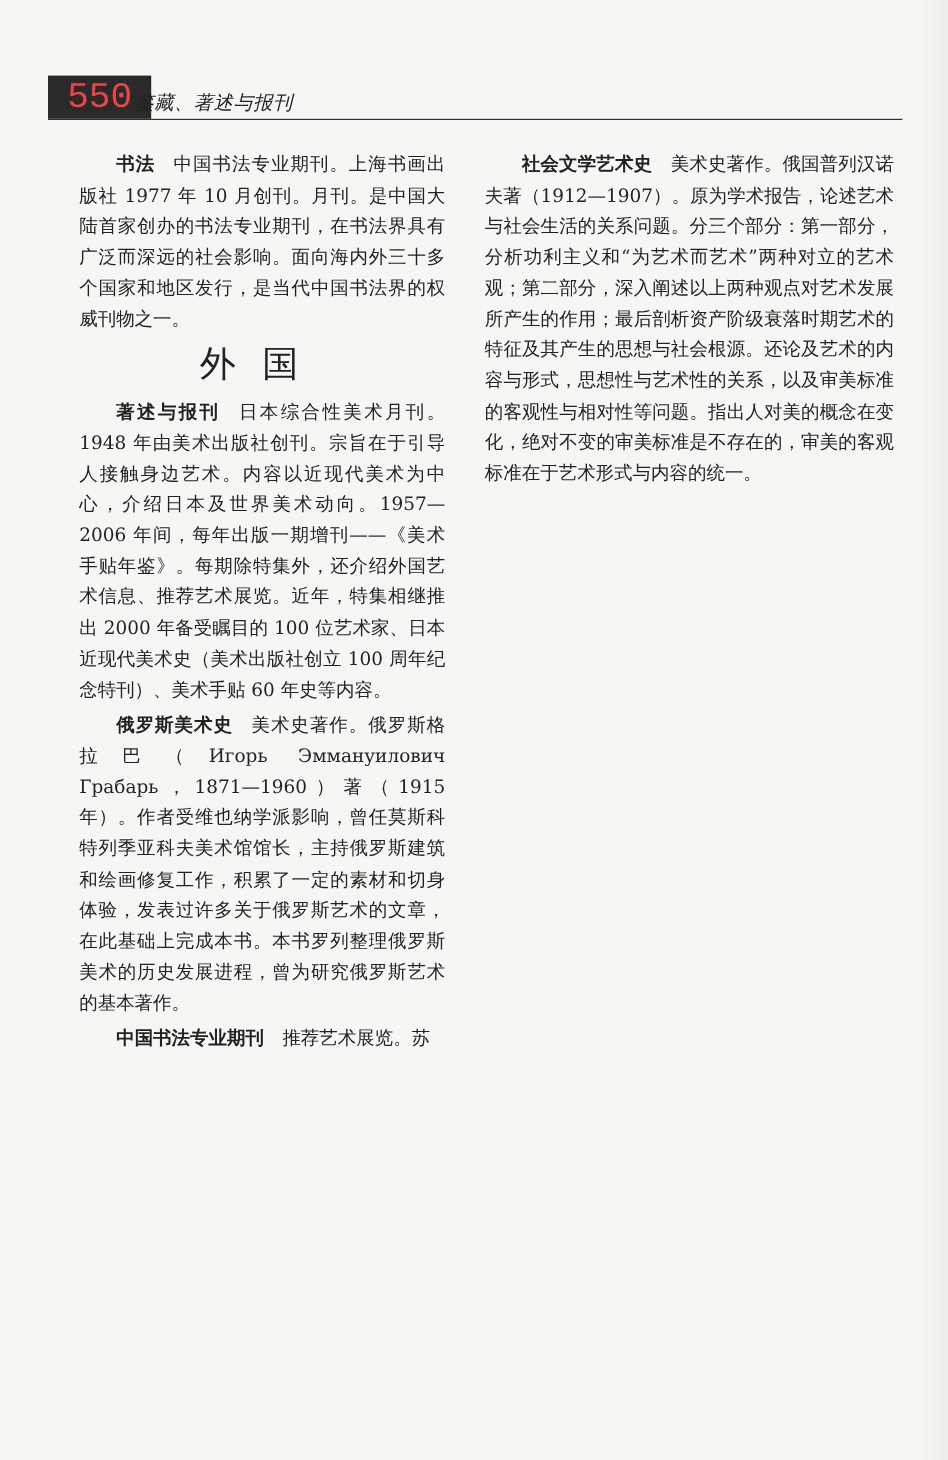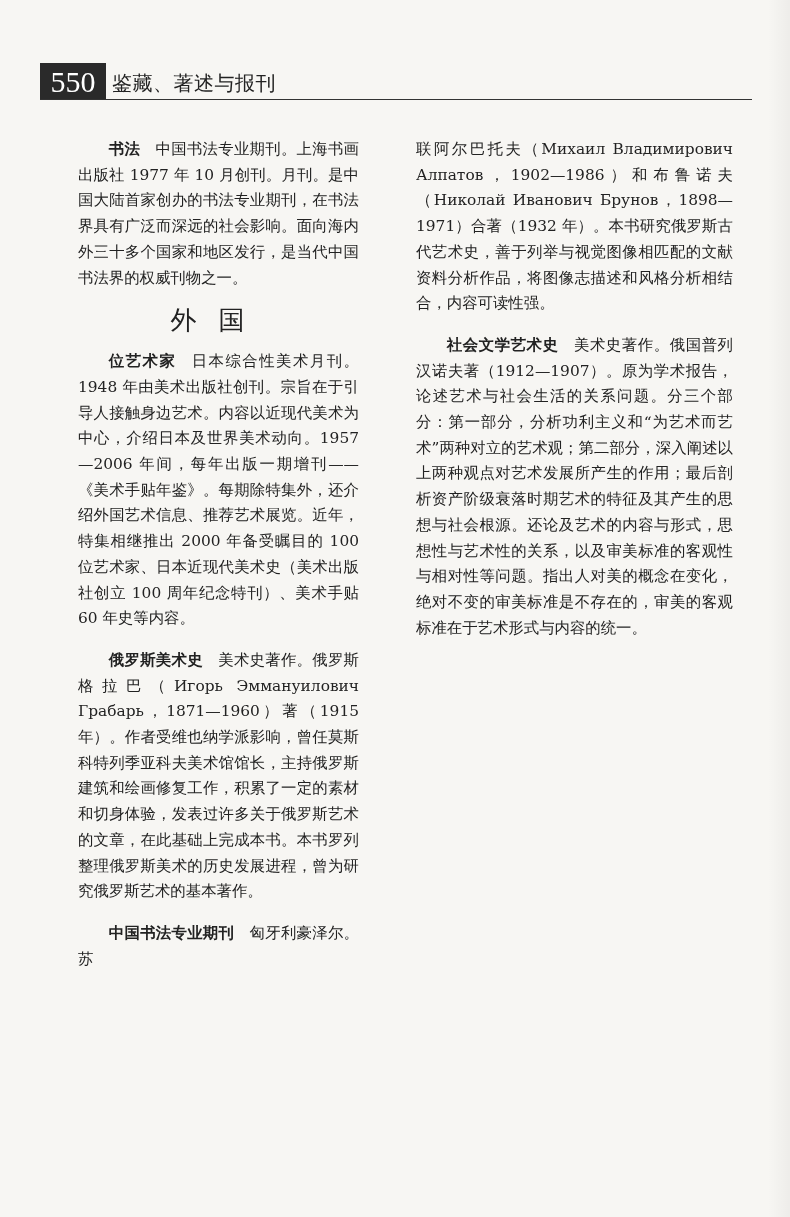--- a/index.html
+++ b/index.html
@@ -8,45 +8,45 @@
     background: #f7f6f3;
     font-family: "DejaVu Serif", "Liberation Serif", serif;
     color: #222;
     position: relative;
   }
   .page-header {
     position: absolute; left: 40px; top: 63px; width: 712px; height: 36px;
     border-bottom: 1.5px solid #333;
   }
   .page-num {
-    position: absolute; left: 0; top: 0; width: 66px; height: 36px;
-    background: #2a2a2a; color: #ffffff;
-    font-family: Liberation Serif, serif;
+    position: absolute; left: 0; top: 0; width: 86px; height: 36px;
+    background: #2a2a2a; color: #ef4444;
+    font-family: Liberation Mono, monospace;
     font-size: 30px; line-height: 38px; text-align: center;
   }
   .running-title {
     position: absolute; left: 72px; bottom: 2px;
     font-family: "DejaVu Sans", sans-serif;
-    font-size: 20px; letter-spacing: 0.5px; color: #222;
+    font-size: 16px; letter-spacing: 0.5px; color: #222; font-style: italic;
   }
   .col {
     position: absolute; top: 121px;
     font-size: 15.4px; line-height: 25.7px;
     text-align: justify;
   }
   .col-left { left: 62px; width: 313px; }
   .col-right { left: 400px; width: 349px; }
-  .entry { margin: 16px; text-indent: 2em; }
+  .entry { margin: 4px; text-indent: 2em; }
   .entry.cont { text-indent: 0; }
   .term {
     font-family: "DejaVu Sans", sans-serif; font-weight: bold;
     margin-right: 1em;
   }
   .section-heading {
-    text-align: center; font-size: 26px; letter-spacing: 22px;
+    text-align: center; font-size: 30px; letter-spacing: 22px;
     line-height: 26px; margin: 12px 0 14px 0;
     font-family: "DejaVu Serif", serif;
   }
   .edge-shade {
     position: absolute; right: 0; top: 0; width: 22px; height: 1217px;
     background: linear-gradient(to right, rgba(0,0,0,0), rgba(0,0,0,0.04));
   }
 </style>
 </head>
 <body>
@@ -55,30 +55,29 @@
   <div class="page-num">550</div>
   <div class="running-title">鉴藏、著述与报刊</div>
 </div>
 
 <div class="col col-left">
   <p class="entry">
     <span class="term">书法</span><span>中国书法专业期刊。上海书画出版社 1977 年 10 月创刊。月刊。是中国大陆首家创办的书法专业期刊，在书法界具有广泛而深远的社会影响。面向海内外三十多个国家和地区发行，是当代中国书法界的权威刊物之一。</span>
   </p>
   <div class="section-heading">外国</div>
   <p class="entry">
-    <span class="term">位艺术家</span><span>日本综合性美术月刊。1948 年由美术出版社创刊。宗旨在于引导人接触身边艺术。内容以近现代美术为中心，介绍日本及世界美术动向。1957—2006 年间，每年出版一期增刊——《美术手贴年鉴》。每期除特集外，还介绍外国艺术信息、推荐艺术展览。近年，特集相继推出 2000 年备受瞩目的 100 位艺术家、日本近现代美术史（美术出版社创立 100 周年纪念特刊）、美术手贴 60 年史等内容。</span>
+    <span class="term">著述与报刊</span><span>日本综合性美术月刊。1948 年由美术出版社创刊。宗旨在于引导人接触身边艺术。内容以近现代美术为中心，介绍日本及世界美术动向。1957—2006 年间，每年出版一期增刊——《美术手贴年鉴》。每期除特集外，还介绍外国艺术信息、推荐艺术展览。近年，特集相继推出 2000 年备受瞩目的 100 位艺术家、日本近现代美术史（美术出版社创立 100 周年纪念特刊）、美术手贴 60 年史等内容。</span>
   </p>
   <p class="entry">
     <span class="term">俄罗斯美术史</span><span>美术史著作。俄罗斯格拉巴（Игорь Эммануилович Грабарь，1871—1960）著（1915 年）。作者受维也纳学派影响，曾任莫斯科特列季亚科夫美术馆馆长，主持俄罗斯建筑和绘画修复工作，积累了一定的素材和切身体验，发表过许多关于俄罗斯艺术的文章，在此基础上完成本书。本书罗列整理俄罗斯美术的历史发展进程，曾为研究俄罗斯艺术的基本著作。</span>
   </p>
   <p class="entry">
-    <span class="term">中国书法专业期刊</span><span>匈牙利豪泽尔。苏</span>
+    <span class="term">中国书法专业期刊</span><span>推荐艺术展览。苏</span>
   </p>
 </div>
 
 <div class="col col-right">
-  <p class="entry cont">联阿尔巴托夫（Михаил Владимирович Алпатов，1902—1986）和布鲁诺夫（Николай Иванович Брунов，1898—1971）合著（1932 年）。本书研究俄罗斯古代艺术史，善于列举与视觉图像相匹配的文献资料分析作品，将图像志描述和风格分析相结合，内容可读性强。</p>
   <p class="entry">
     <span class="term">社会文学艺术史</span><span>美术史著作。俄国普列汉诺夫著（1912—1907）。原为学术报告，论述艺术与社会生活的关系问题。分三个部分：第一部分，分析功利主义和“为艺术而艺术”两种对立的艺术观；第二部分，深入阐述以上两种观点对艺术发展所产生的作用；最后剖析资产阶级衰落时期艺术的特征及其产生的思想与社会根源。还论及艺术的内容与形式，思想性与艺术性的关系，以及审美标准的客观性与相对性等问题。指出人对美的概念在变化，绝对不变的审美标准是不存在的，审美的客观标准在于艺术形式与内容的统一。</span>
   </p>
 </div>
 
 <div class="edge-shade"></div>
 
 </body></html>

